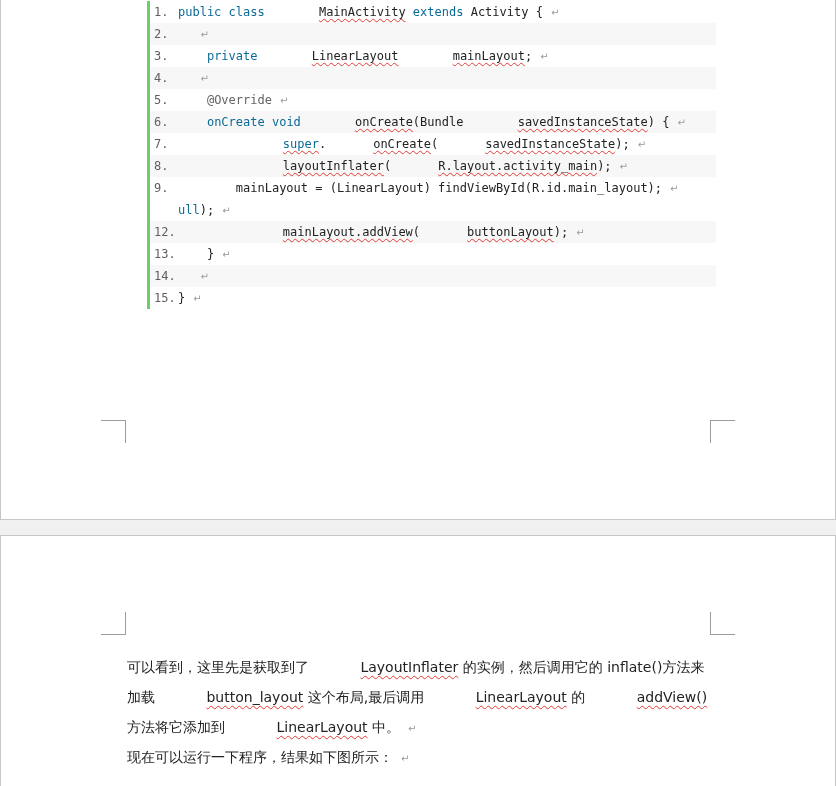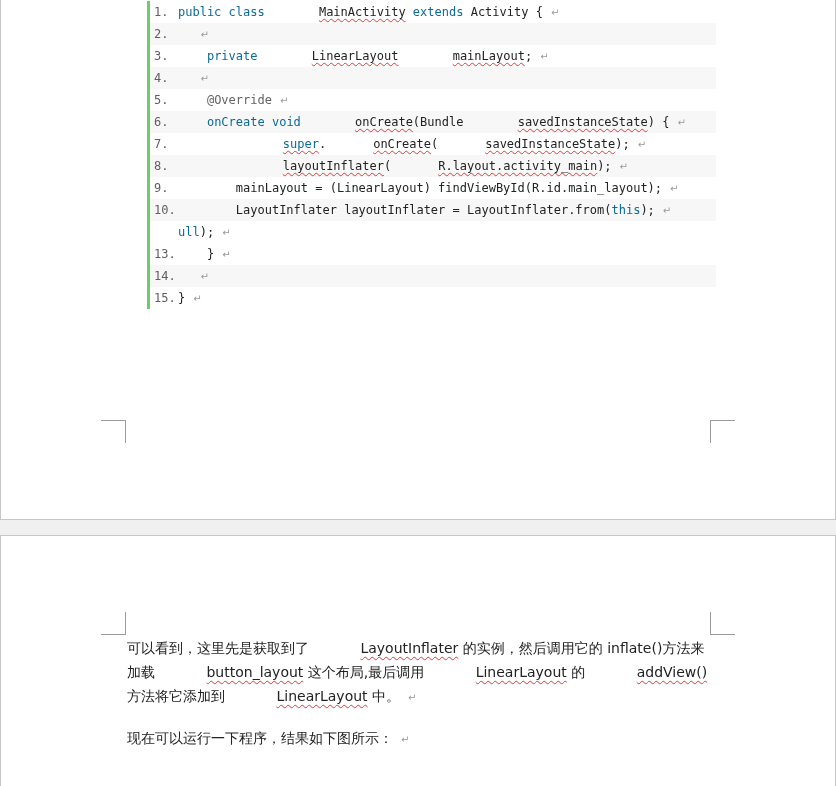--- a/index.html
+++ b/index.html
@@ -38,40 +38,41 @@
 
   .corner { position:absolute; width:24px; height:22px; border-color:#9c9c9c; border-style:solid; border-width:0; }
   .c-bl { border-right-width:1px; border-top-width:1px; }
   .c-br { border-left-width:1px; border-top-width:1px; }
   .c-tl { border-right-width:1px; border-bottom-width:1px; }
   .c-tr { border-left-width:1px; border-bottom-width:1px; }
 
   .para {
     position:absolute; left:126px; width:590px;
     font-family:"DejaVu Sans", sans-serif; font-size:14px; color:#222;
-    line-height:24px;
+    line-height:30px;
+    margin-top:16px;
   }
   .para .sq { text-underline-offset:3px; }
 </style>
 </head>
 <body>
 
 <div class="page" id="page1">
   <div class="code-block" id="code">
       <div class="code-line"><span class="ln">1.</span><span class="kw">public class </span><span class="sq">MainActivity</span><span> </span><span class="kw">extends</span><span> Activity {</span><span class="ret">↵</span></div>
       <div class="code-line alt"><span class="ln">2.</span><span>  </span><span class="ret">↵</span></div>
       <div class="code-line"><span class="ln">3.</span><span>    </span><span class="kw">private</span><span> </span><span class="sq">LinearLayout</span><span> </span><span class="sq">mainLayout</span><span>;</span><span class="ret">↵</span></div>
       <div class="code-line alt"><span class="ln">4.</span><span>  </span><span class="ret">↵</span></div>
       <div class="code-line"><span class="ln">5.</span><span>    </span><span class="ann">@Override</span><span class="ret">↵</span></div>
       <div class="code-line alt"><span class="ln">6.</span><span>    </span><span class="kw">onCreate void</span><span> </span><span class="sq">onCreate</span><span>(Bundle </span><span class="sq">savedInstanceState</span><span>) {</span><span class="ret">↵</span></div>
       <div class="code-line"><span class="ln">7.</span><span>        </span><span class="kw sq">super</span><span>.</span><span class="sq">onCreate</span><span>(</span><span class="sq">savedInstanceState</span><span>);</span><span class="ret">↵</span></div>
       <div class="code-line alt"><span class="ln">8.</span><span>        </span><span class="sq">layoutInflater</span><span>(</span><span class="sq">R.layout.activity_main</span><span>);</span><span class="ret">↵</span></div>
       <div class="code-line"><span class="ln">9.</span><span>        mainLayout = (LinearLayout) findViewById(R.id.main_layout);</span><span class="ret">↵</span></div>
-      <div class="code-line alt"><span class="ln">10.</span><span>        LayoutInflater layoutInflater = LayoutInflater.from(</span><span class="kw">this</span><span>);</span><span class="ret">↵</span></div>
       <div class="code-line cont"><span class="kw">ull</span><span>);</span><span class="ret">↵</span></div>
+      <div class="code-line alt"><span class="ln">12.</span><span>        </span><span class="sq">mainLayout.addView</span><span>(</span><span class="sq">buttonLayout</span><span>);</span><span class="ret">↵</span></div>
       <div class="code-line"><span class="ln">13.</span><span>    }</span><span class="ret">↵</span></div>
       <div class="code-line alt"><span class="ln">14.</span><span>  </span><span class="ret">↵</span></div>
       <div class="code-line"><span class="ln">15.</span><span>}</span><span class="ret">↵</span></div>
     </div>
   <div class="corner c-bl" style="left:100px; top:421px;"></div>
   <div class="corner c-br" style="left:709px; top:421px;"></div>
 </div>
 
 <div class="page" id="page2">
   <div class="corner c-tl" style="left:100px; top:76px;"></div>

